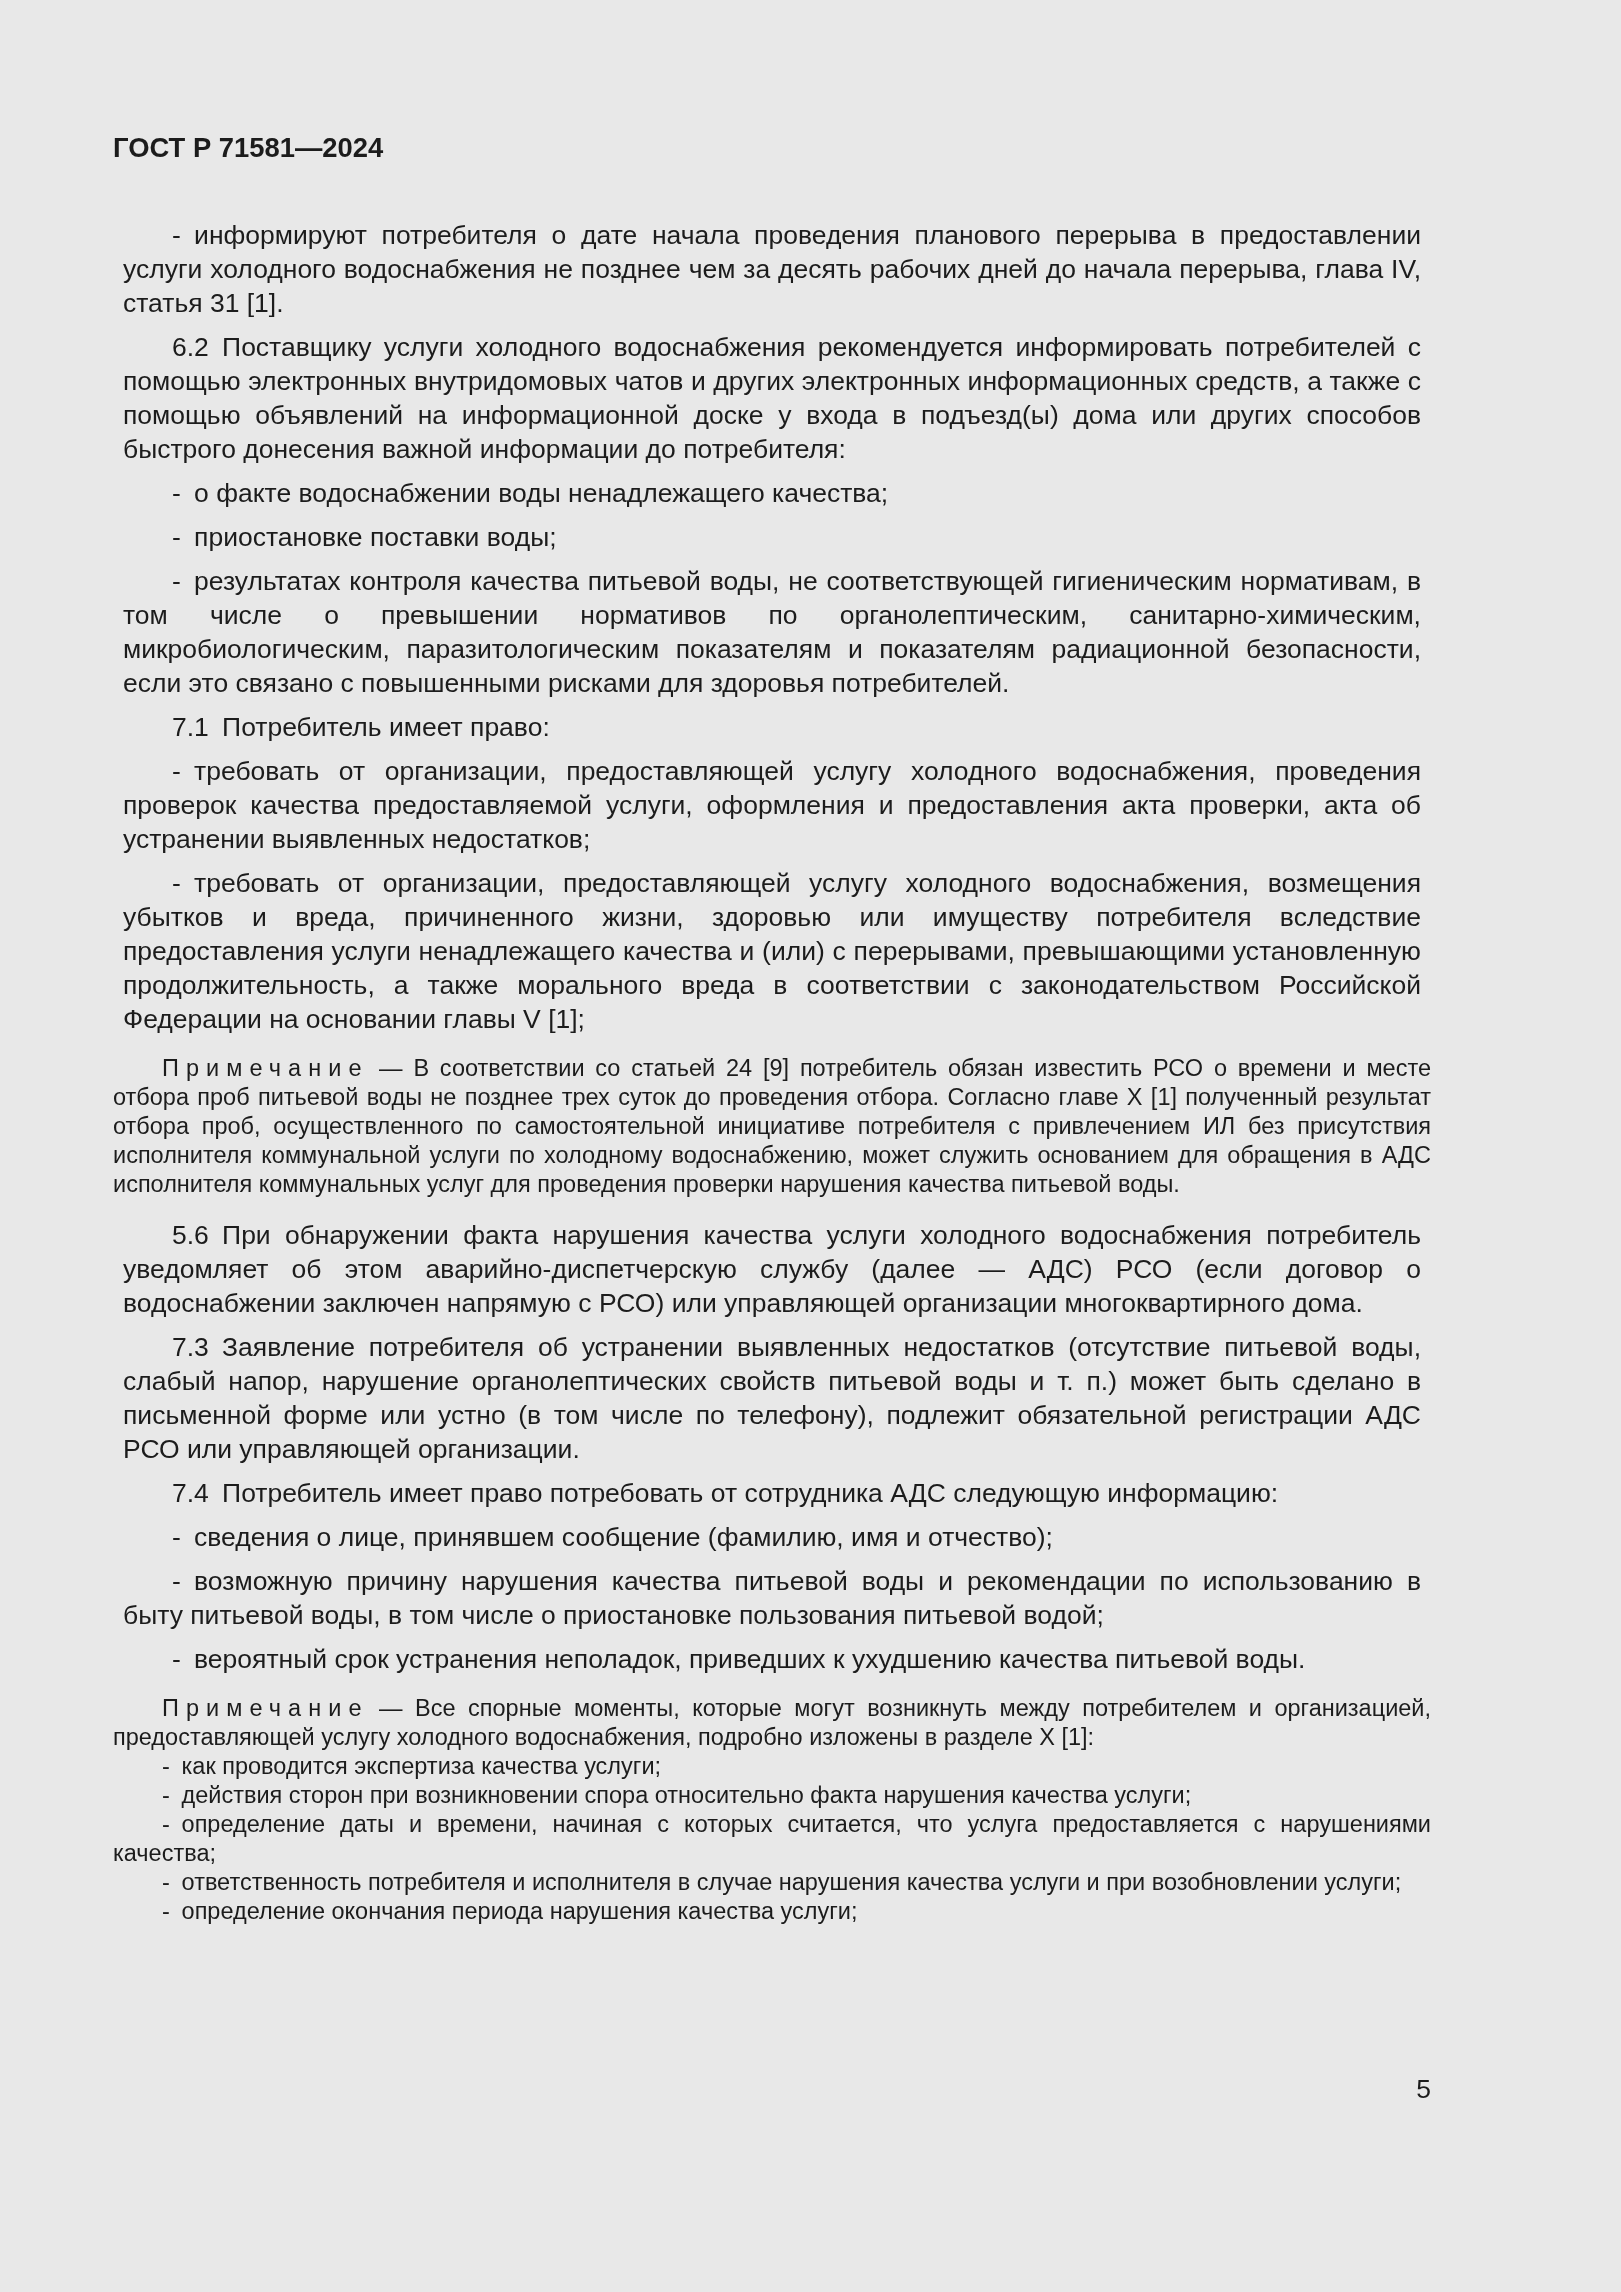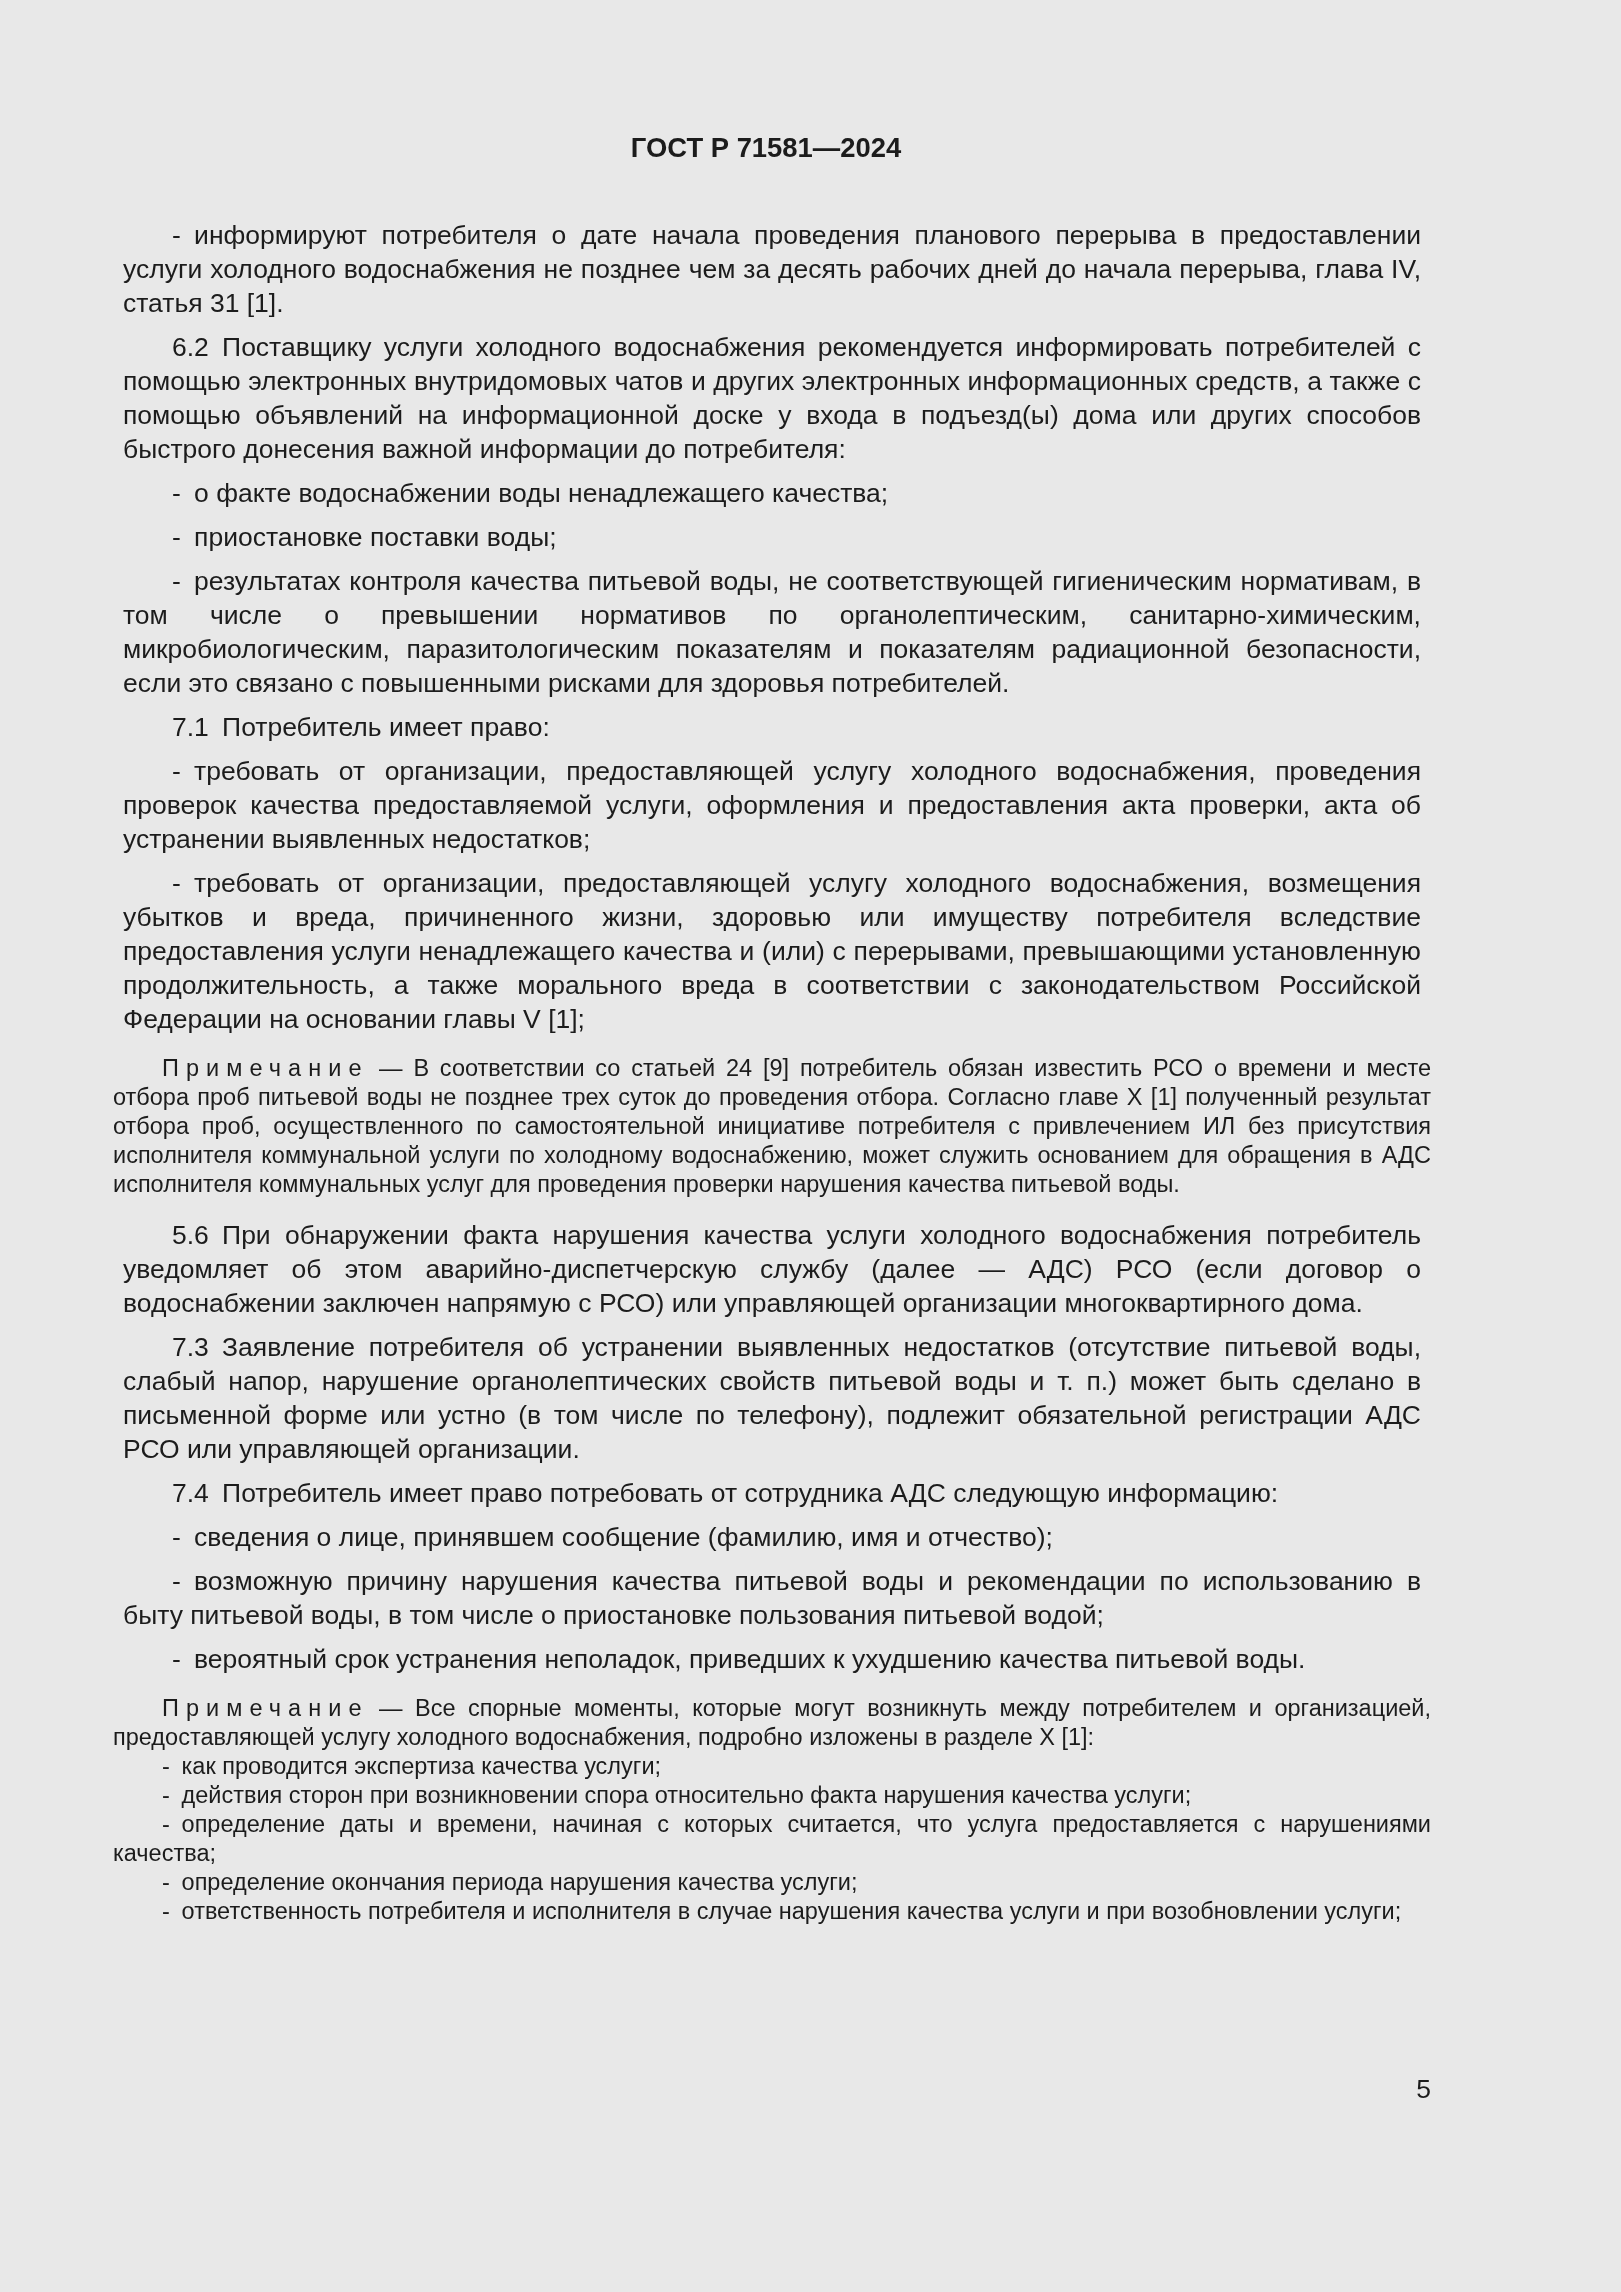--- a/index.html
+++ b/index.html
@@ -12,23 +12,23 @@
     width: 1621px;
     height: 2293px;
     background: #e8e8e8;
     font-family: "Liberation Sans", "DejaVu Sans", sans-serif;
     color: #1c1c1c;
     overflow: hidden;
   }
   .running-header {
     position: absolute;
     top: 131px;
-    left: 107px;
+    left: 113px;
     width: 1318px;
-    text-align: center;
+    text-align: left;
     font-weight: bold;
     font-size: 27.4px;
     line-height: 33px;
   }
   .content {
     position: absolute;
     top: 208px;
     left: 113px;
     width: 1318px;
   }
@@ -102,22 +102,22 @@
     <p class="body-p">7.4 Потребитель имеет право потребовать от сотрудника АДС следующую информацию:</p>
     <p class="body-p">- сведения о лице, принявшем сообщение (фамилию, имя и отчество);</p>
     <p class="body-p">- возможную причину нарушения качества питьевой воды и рекомендации по использованию в быту питьевой воды, в том числе о приостановке пользования питьевой водой;</p>
     <p class="body-p">- вероятный срок устранения неполадок, приведших к ухудшению качества питьевой воды.</p>
 
     <div class="note">
       <p><span class="note-label">Примечание</span><span>— Все спорные моменты, которые могут возникнуть между потребителем и организацией, предоставляющей услугу холодного водоснабжения, подробно изложены в разделе X [1]:</span></p>
       <p>- как проводится экспертиза качества услуги;</p>
       <p>- действия сторон при возникновении спора относительно факта нарушения качества услуги;</p>
       <p>- определение даты и времени, начиная с которых считается, что услуга предоставляется с нарушениями качества;</p>
+      <p>- ответственность потребителя и исполнителя в случае нарушения качества услуги и при возобновлении услуги;</p>
       <p>- определение окончания периода нарушения качества услуги;</p>
-      <p>- ответственность потребителя и исполнителя в случае нарушения качества услуги и при возобновлении услуги;</p>
     </div>
 
   </div>
 
   <div class="page-number">5</div>
 
 </div>
 
 
 </body></html>

